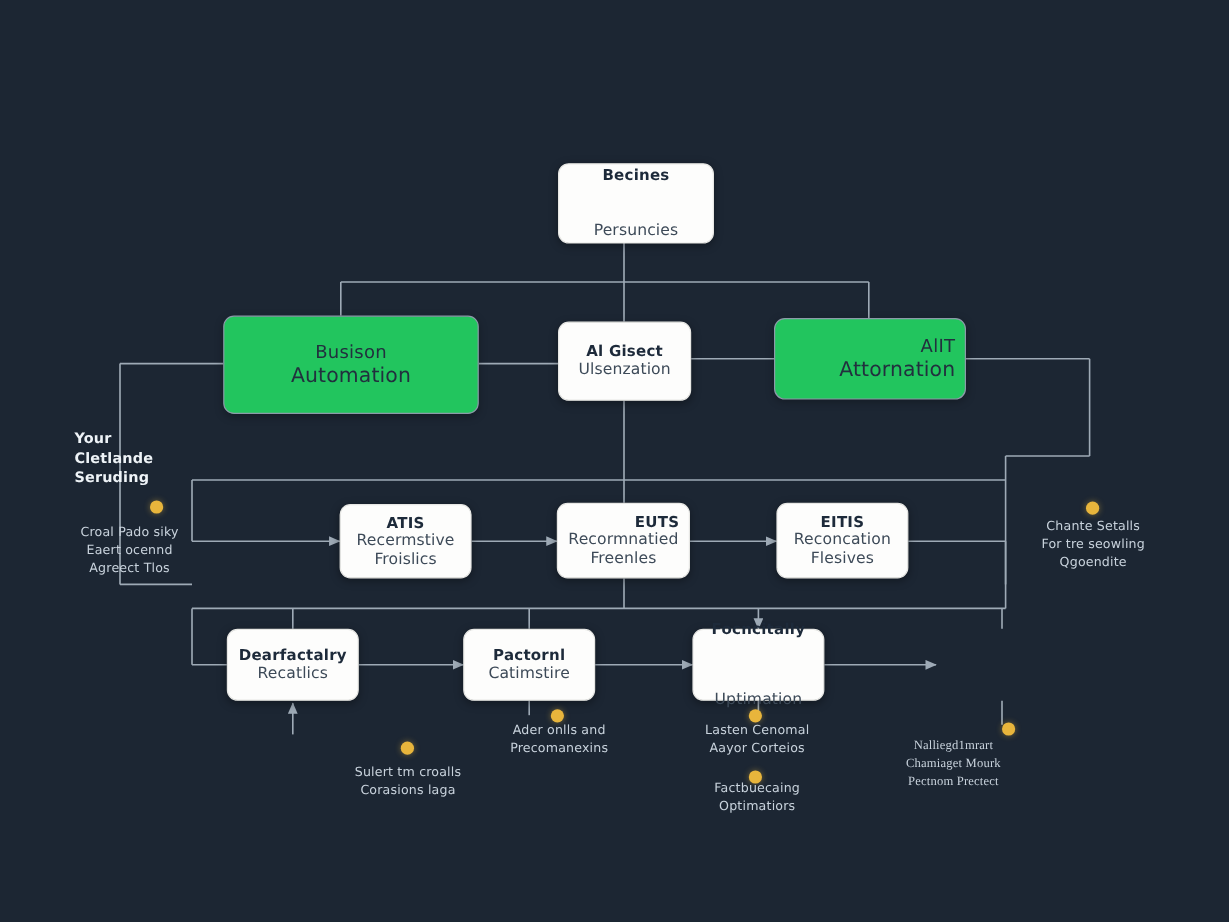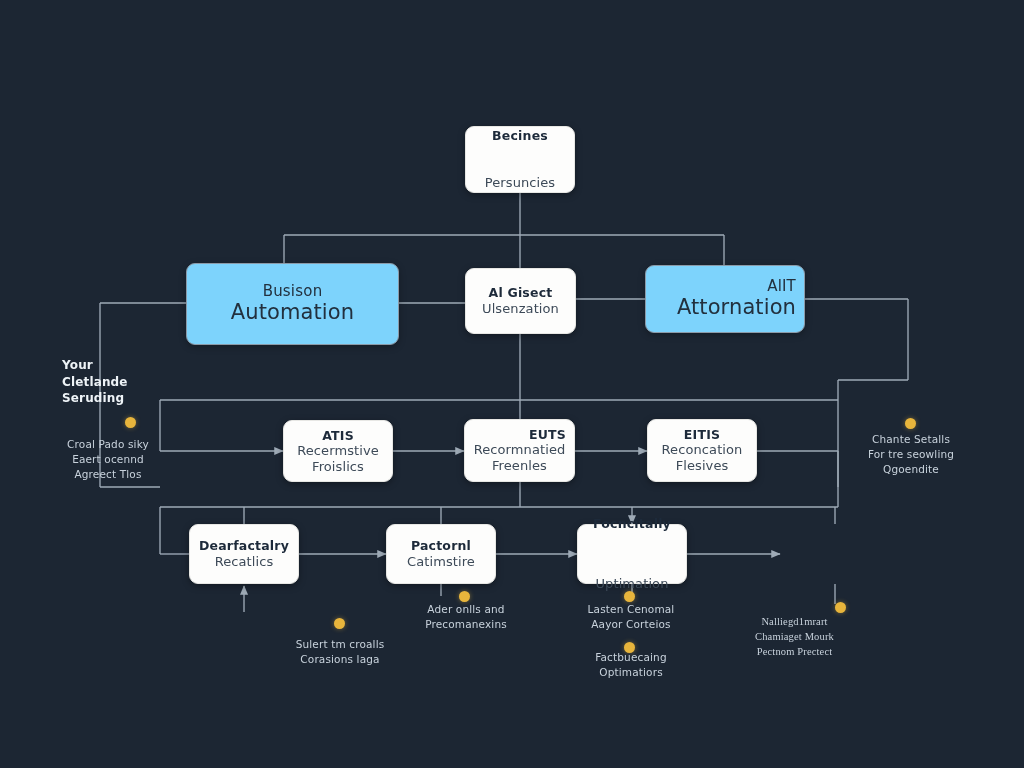--- a/index.html
+++ b/index.html
@@ -40,40 +40,40 @@
     text-align: center;
     padding: 6px 8px;
     line-height: 1.22;
     box-shadow: 0 2px 7px rgba(0,0,0,0.34);
   }
   .node.light {
     background: #fdfdfc;
     border: 1px solid #e7e7e4;
   }
   .node.slate {
-    background: #7dd3fc;
+    background: #22c55e;
     border: 1px solid #8b9aa8;
     box-shadow: 0 2px 7px rgba(0,0,0,0.28);
   }
   .node .ttl {
     font-weight: bold;
     font-size: 12.5px;
     color: #1d2a3a;
     letter-spacing: 0.2px;
   }
   .node .sub {
     font-size: 13px;
     color: #3d4a58;
     font-weight: normal;
     letter-spacing: 0.1px;
   }
   .node.slate .ttl { color: #21303f; font-weight: normal; font-size: 15px; }
   .node.slate .sub { color: #21303f; font-size: 15px; }
   .node.big .ttl { font-size: 15px; font-weight: normal; color:#22303e;}
-  .node.big .sub { font-size: 21px; color:#22303e;}
+  .node.big .sub { font-size: 17px; color:#22303e;}
 
   .annot {
     position: absolute;
     z-index: 3;
     text-align: center;
     color: #c8d2dc;
     font-size: 10.5px;
     line-height: 1.45;
     letter-spacing: 0.15px;
   }
@@ -148,21 +148,21 @@
       <path d="M687,554 L780,554" marker-end="url(#arw)"></path>
       <path d="M838,451 L838,507"></path>
 
       <path d="M244,612 L244,586" marker-end="url(#arw)"></path>
       <path d="M441,584 L441,596"></path>
       <path d="M632,584 L632,596"></path>
       <path d="M835,584 L835,604"></path>
     </g>
   </svg>
 
-  <div class="node light" style="left:465px;top:126px;width:110px;height:67px;gap:32px;">
+  <div class="node light" style="left:465px;top:136px;width:130px;height:67px;gap:32px;">
     <div class="ttl">Becines</div>
     <div class="sub">Persuncies</div>
   </div>
 
   <div class="node slate big" style="left:186px;top:263px;width:213px;height:82px;">
     <div class="ttl">Busison</div>
     <div class="sub">Automation</div>
   </div>
 
   <div class="node light" style="left:465px;top:268px;width:111px;height:66px;">

